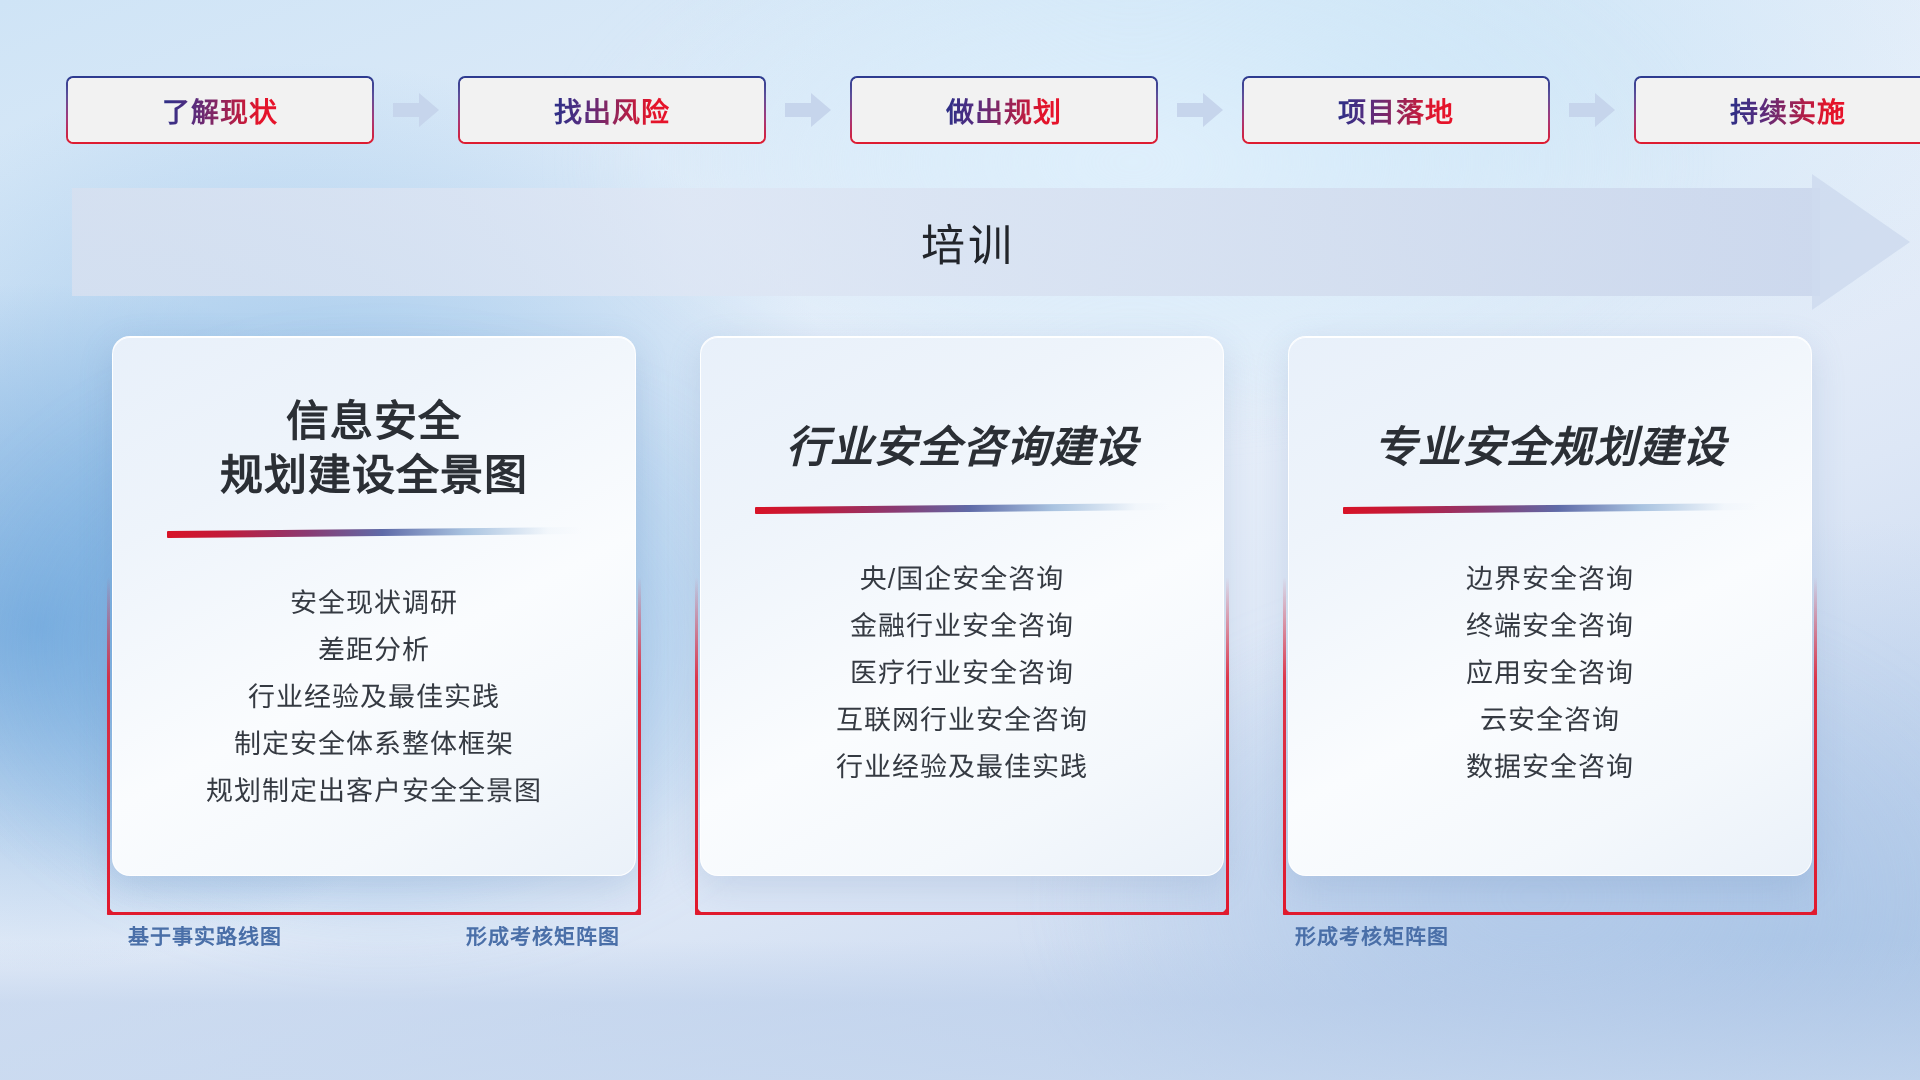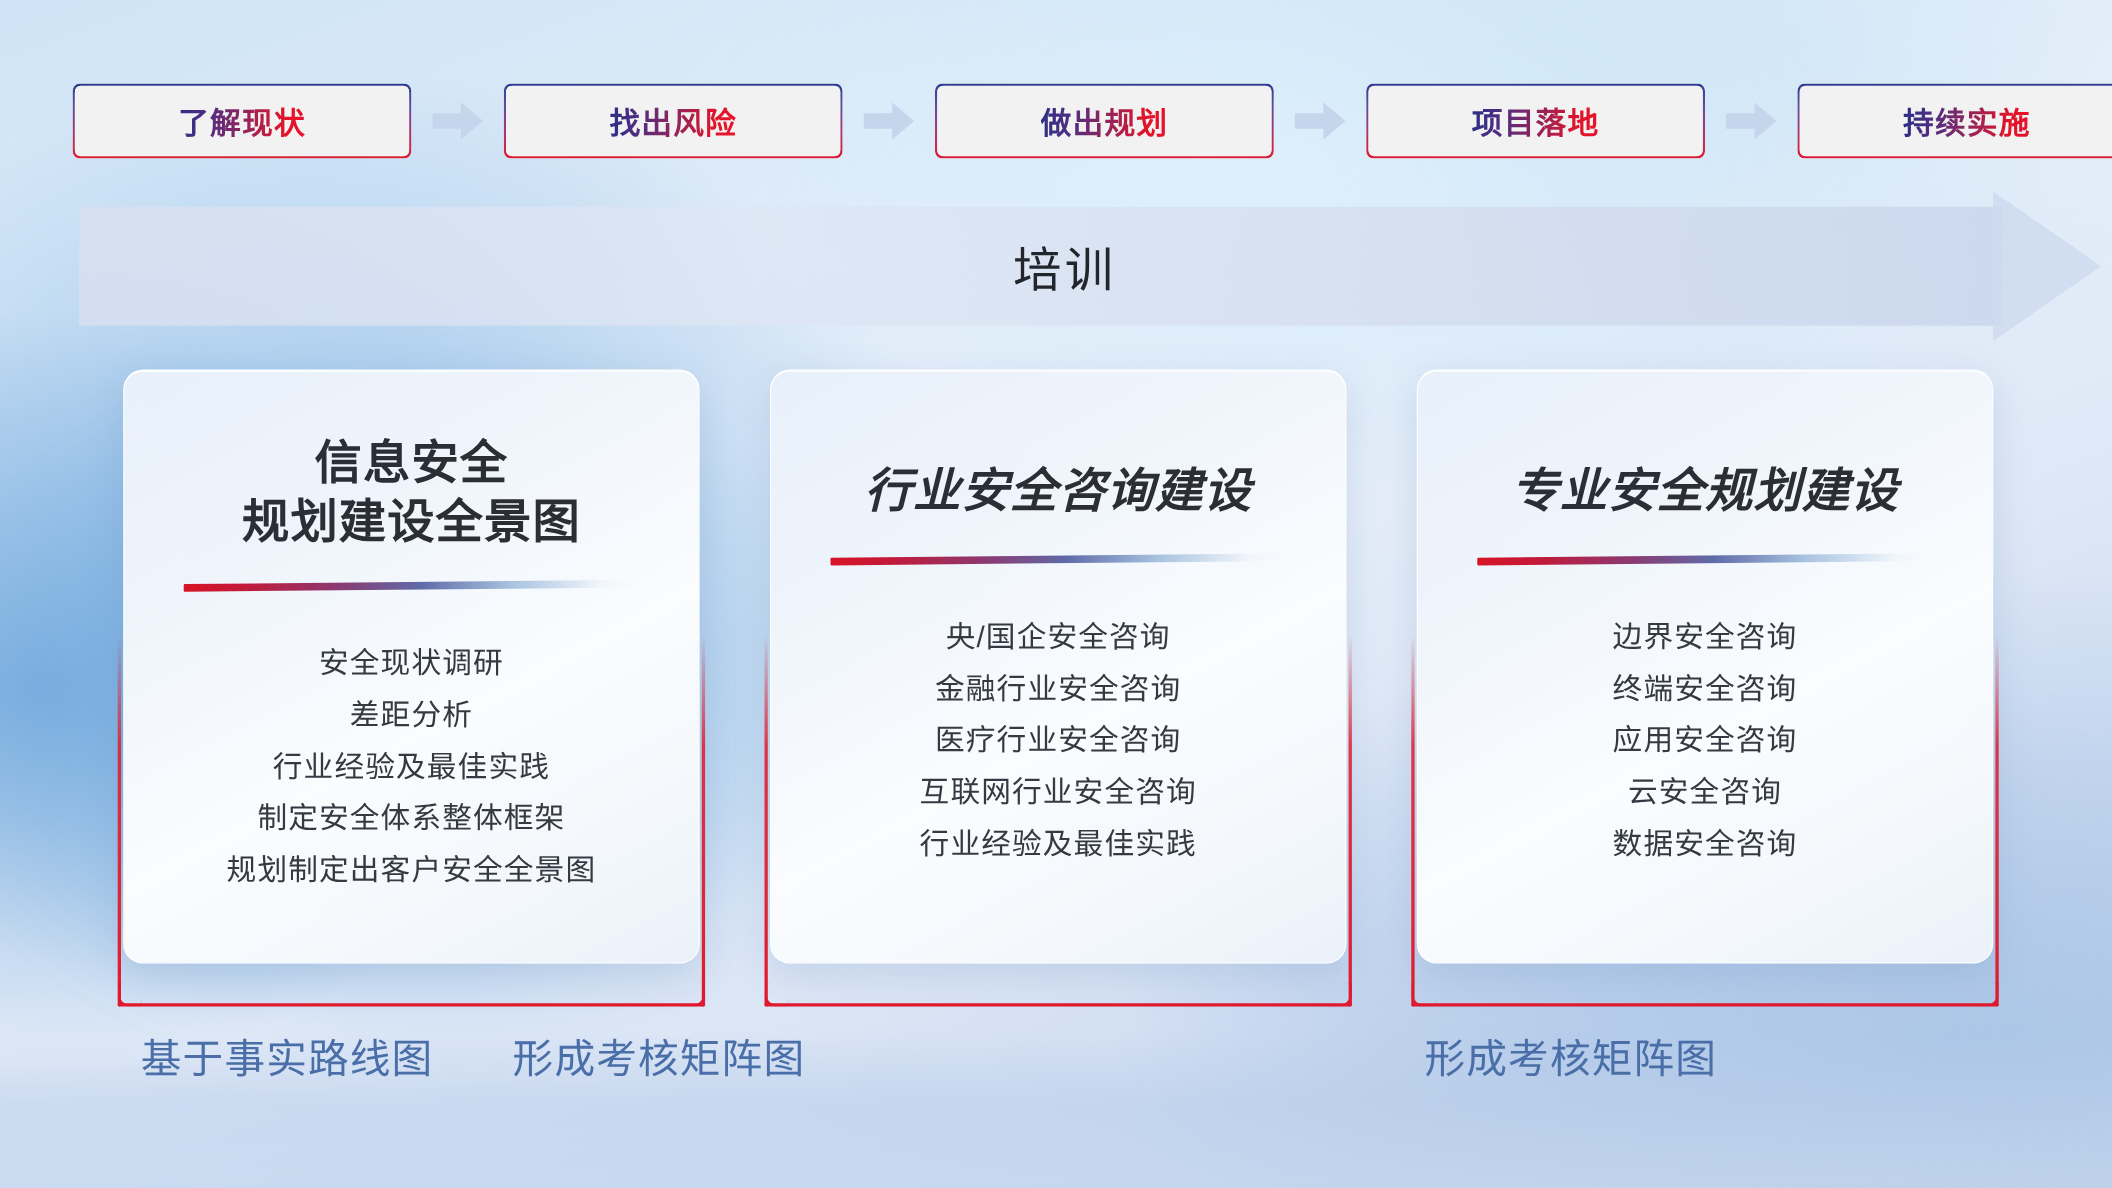--- a/index.html
+++ b/index.html
@@ -239,23 +239,23 @@
   
   .footnotes {
     position: absolute;
     left: 0;
     top: 920px;
     width: 1920px;
     height: 56px;
   }
   .footnote {
     position: absolute;
-    top: 12px;
-    font-size: 37px;
-    font-weight: 400;
+    top: 0;
+    font-size: 21px;
+    font-weight: 700;
     color: #4a6fa8;
     letter-spacing: 1px;
     white-space: nowrap;
   }
 </style>
 </head>
 <body>
 
 <div class="bg-root">
   <div class="bg-sheen-a"></div>

